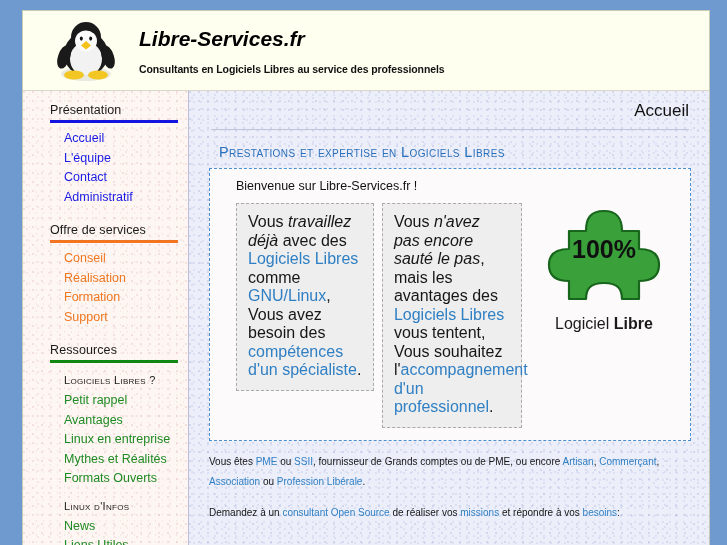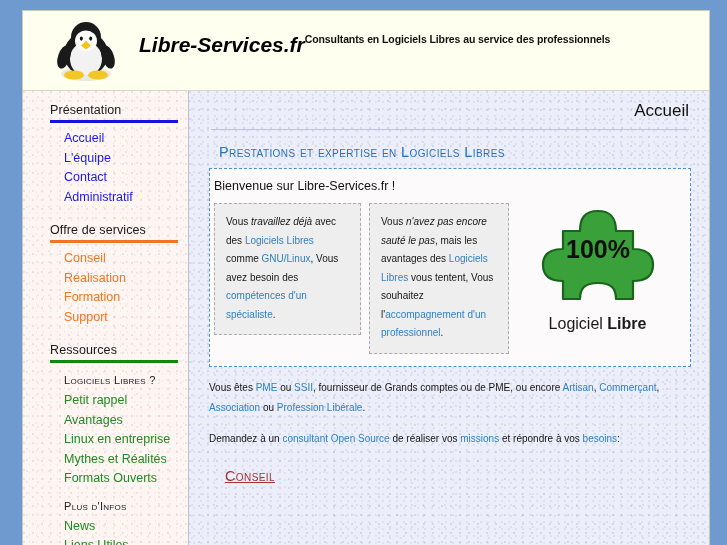--- a/index.html
+++ b/index.html
@@ -33,21 +33,21 @@
   #header {
     height: 80px;
     background: #fffff0;
     border-bottom: 1px solid #d8d8c8;
     display: flex;
     align-items: center;
     padding-left: 32px;
     flex: none;
   }
   #logo-tux { width: 62px; height: 64px; flex: none; margin-right: 22px; }
-  #header-text { display: flex; flex-direction: row; }
+  #header-text { display: flex; flex-direction: column; }
   #site-title {
     font-style: italic;
     font-weight: bold;
     font-size: 21px;
     color: #000;
     letter-spacing: 0px;
     margin-bottom: 12px;
   }
   #site-tagline {
     font-size: 10.5px;
@@ -136,34 +136,34 @@
     font-variant: small-caps;
     color: #2a6fbb;
     letter-spacing: .4px;
     margin: 0 0 8px 12px;
   }
 
   
   #intro-box {
     border: 1px dashed #4a8fd0;
     background: #fdfafc;
-    padding: 10px 12px 12px 4px;
+    padding: 10px 12px 12px 26px;
     margin: 0 2px 0 2px;
   }
   #intro-greeting {
     font-size: 12.5px;
     color: #111;
     margin-bottom: 10px;
   }
   #boxes-row { display: flex; align-items: flex-start; gap: 8px; }
   .msg-box {
     border: 1px dashed #aaaaaa;
     background: #eeeeee;
     padding: 9px 11px 10px 11px;
-    font-size: 10px;
+    font-size: 16px;
     line-height: 18.5px;
     color: #161616;
   }
   .msg-box.one { width: 147px; }
   .msg-box.two { width: 140px; }
   .msg-box i { font-style: italic; }
   .lnk { color: #2f7fc4; text-decoration: none; }
 
   
   #puzzle-wrap {
@@ -263,21 +263,21 @@
         <div class="nav-section">
           <div class="nav-head">Ressources</div>
           <div class="nav-rule green"></div>
           <div class="nav-links">
             <div class="nav-sub">Logiciels Libres ?</div>
             <a class="nav-link green" href="#">Petit rappel</a>
             <a class="nav-link green" href="#">Avantages</a>
             <a class="nav-link green" href="#">Linux en entreprise</a>
             <a class="nav-link green" href="#">Mythes et Réalités</a>
             <a class="nav-link green" href="#">Formats Ouverts</a>
-            <div class="nav-sub">Plus d'Infos</div>
+            <div class="nav-sub">Linux d'Infos</div>
             <a class="nav-link green" href="#">News</a>
             <a class="nav-link green" href="#">Liens Utiles</a>
           </div>
         </div>
 
       </div>
 
       <div id="main">
 
         <div id="page-title">Accueil</div>

